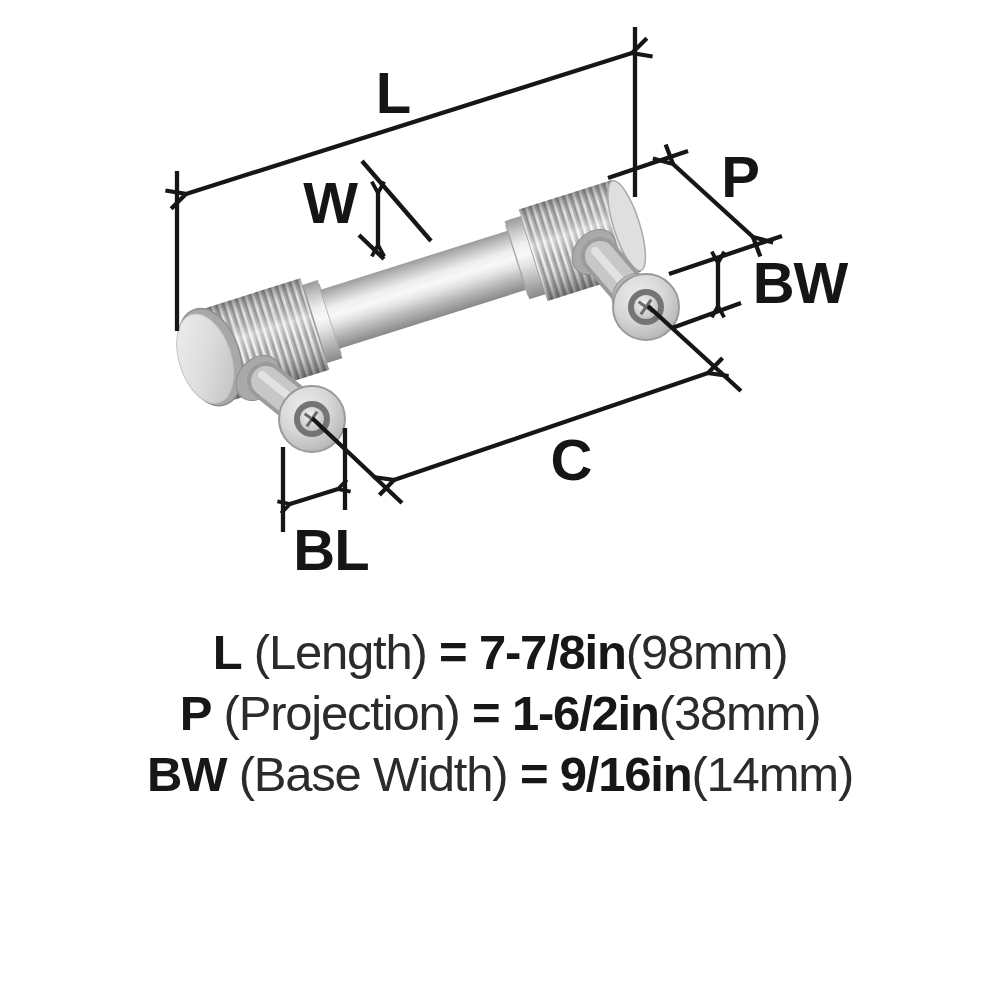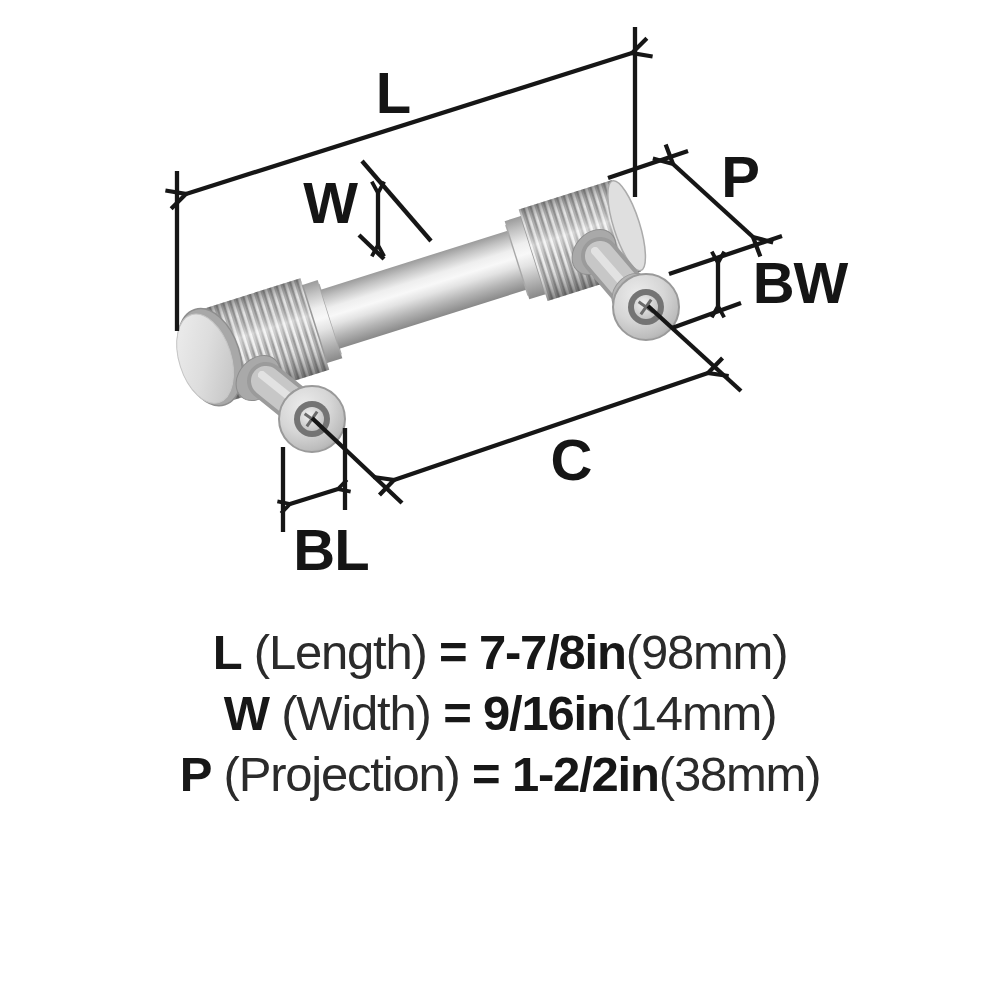--- a/index.html
+++ b/index.html
@@ -172,17 +172,17 @@
 
   <div class="dim-label" style="left:393px;top:92px;">L</div>
   <div class="dim-label" style="left:330px;top:202px;">W</div>
   <div class="dim-label" style="left:740px;top:176px;">P</div>
   <div class="dim-label" style="left:800px;top:282px;">BW</div>
   <div class="dim-label" style="left:571px;top:459px;">C</div>
   <div class="dim-label" style="left:331px;top:549px;">BL</div>
 
   <div class="spec-list">
       <div class="spec-line"><span class="b">L</span><span class="r"> (Length) </span><span class="b">= 7-7/8in</span><span class="r">(98mm)</span></div>
-      <div class="spec-line"><span class="b">W</span><span class="r"> (Width) </span><span class="b">= 9/16in</span><span class="r">(14mm)</span></div>
-      <div class="spec-line"><span class="b">P</span><span class="r"> (Projection) </span><span class="b">= 1-2/2in</span><span class="r">(38mm)</span></div>
+      <div class="spec-line"><span class="b">P</span><span class="r"> (Projection) </span><span class="b">= 1-6/2in</span><span class="r">(38mm)</span></div>
+      <div class="spec-line"><span class="b">BW</span><span class="r"> (Base Width) </span><span class="b">= 9/16in</span><span class="r">(14mm)</span></div>
     </div>
 
 </div>
 
 </body></html>

